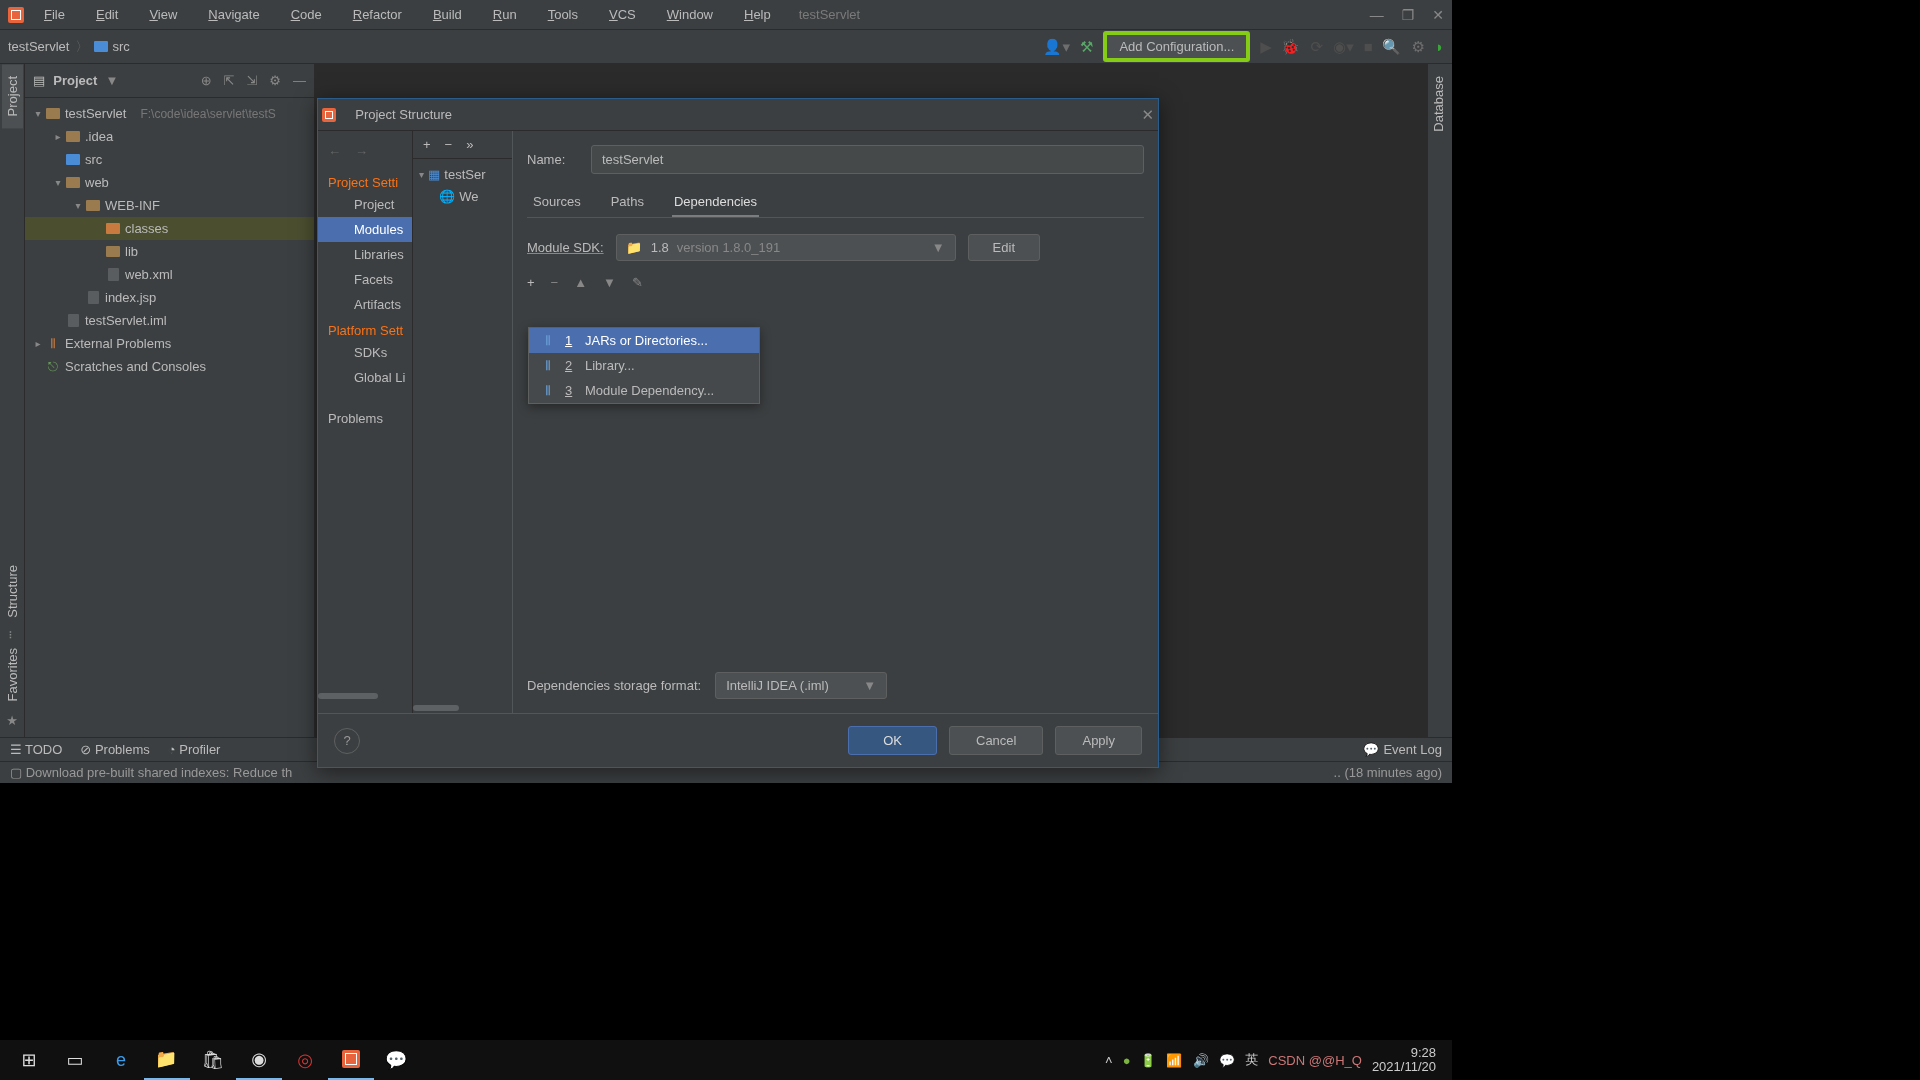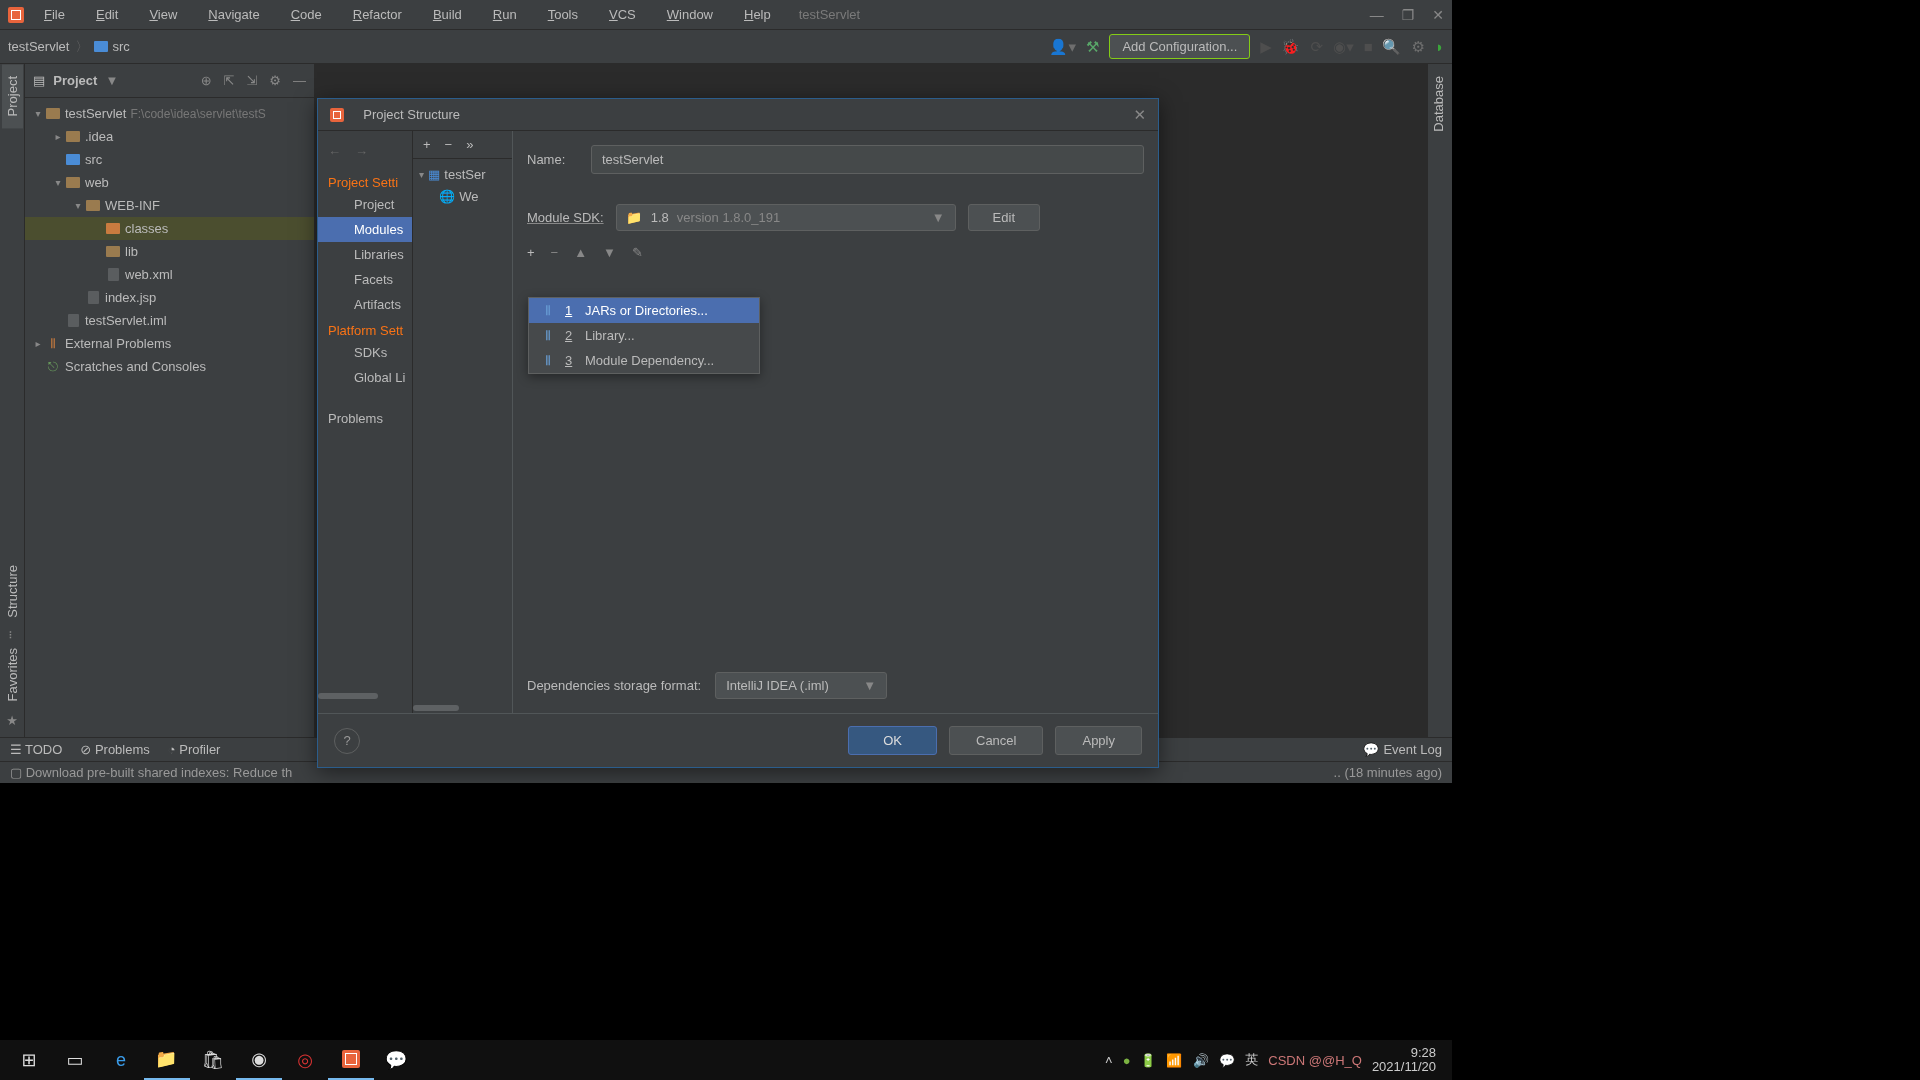--- a/index.html
+++ b/index.html
@@ -12,21 +12,21 @@
 .menubar span{padding:4px 8px;color:#bbb;cursor:pointer}
 .titlebar .win-title{margin-left:20px;color:#7a7a7a}
 .win-controls{margin-left:auto;display:flex;gap:18px;color:#888}
 .win-controls span{cursor:pointer;font-size:14px}
 .navbar{height:34px;background:#3c3f41;display:flex;align-items:center;padding:0 8px;border-bottom:1px solid #2b2b2b}
 .breadcrumb{display:flex;align-items:center;gap:6px}
 .breadcrumb .sep{color:#666}
 .bc-item{color:#bbb}
 .folder-ic{width:14px;height:11px;background:#4a8cd6;display:inline-block;margin-right:4px;border-radius:1px;vertical-align:-1px}
 .nav-right{margin-left:auto;display:flex;align-items:center;gap:10px}
-.btn-config{background:#4c5052;border:1px solid #84cc16;color:#bbb;padding:4px 12px;border-radius:3px;cursor:pointer}
+.btn-config{background:#4c5052;border:4px solid #84cc16;color:#bbb;padding:4px 12px;border-radius:3px;cursor:pointer}
 .nav-ic{color:#6e6e6e;font-size:15px;cursor:pointer}
 .nav-ic.green{color:#59a869}
 .nav-ic.play{color:#4e4e4e}
 .main{flex:1;display:flex;position:relative}
 .left-gutter{width:25px;background:#3c3f41;border-right:1px solid #2b2b2b;display:flex;flex-direction:column;align-items:center;font-size:11px}
 .gutter-tab{writing-mode:vertical-rl;transform:rotate(180deg);padding:12px 3px;color:#bbb;cursor:pointer}
 .gutter-tab.active{background:#4c5052}
 .right-gutter{width:25px;background:#3c3f41;border-left:1px solid #2b2b2b;position:absolute;right:0;top:0;bottom:0}
 .right-gutter .gutter-tab{writing-mode:vertical-rl;padding:12px 3px}
 .project-panel{width:290px;background:#3c3f41;border-right:1px solid #2b2b2b;display:flex;flex-direction:column}
@@ -36,29 +36,29 @@
 .tree{flex:1;padding:4px 0;overflow:auto}
 .tree-row{display:flex;align-items:center;height:23px;padding-left:6px;cursor:pointer;white-space:nowrap}
 .tree-row.selected{background:#4b4e2f}
 .tree-row .chev{width:14px;color:#888;font-size:10px;text-align:center}
 .tree-row .ic{width:16px;margin-right:4px;display:inline-flex;justify-content:center}
 .ic-folder{width:14px;height:11px;background:#9a7b4f;border-radius:1px}
 .ic-folder.blue{background:#4a8cd6}
 .ic-folder.orange{background:#c97b3f}
 .ic-file{width:11px;height:13px;background:#5a5d5f;border-radius:1px}
 .tree-row .label{color:#bbb}
-.tree-row .path{color:#777;margin-left:4px;font-size:12px}
+.tree-row .path{color:#777;margin-left:14px;font-size:12px}
 .editor-area{flex:1;background:#2b2b2b}
 .statusbar{height:24px;background:#3c3f41;border-top:1px solid #2b2b2b;display:flex;align-items:center;padding:0 10px;gap:18px;color:#bbb;font-size:12px}
 .statusbar .right{margin-left:auto;display:flex;align-items:flex-end;gap:8px}
 .bottombar2{height:22px;background:#3c3f41;border-top:1px solid #2b2b2b;display:flex;align-items:center;padding:0 10px;color:#999;font-size:12px}
 .bottombar2 .right{margin-left:auto}
 
 .dialog{position:absolute;left:317px;top:98px;width:842px;height:670px;background:#3c3f41;border:1px solid #2b5d8c;box-shadow:0 4px 20px rgba(0,0,0,.5);display:flex;flex-direction:column}
-.dlg-title{height:32px;display:flex;align-items:center;padding:0 12px;border-bottom:1px solid #2b2b2b}
+.dlg-title{height:32px;display:flex;align-items:center;padding:0 4px;border-bottom:1px solid #2b2b2b}
 .dlg-title .close{margin-left:auto;color:#888;cursor:pointer;font-size:15px}
 .dlg-body{flex:1;display:flex;overflow:hidden}
 .dlg-left{width:95px;background:#3c3f41;border-right:1px solid #2b2b2b;padding:12px 0;display:flex;flex-direction:column}
 .dlg-left .nav-row{height:18px;display:flex;gap:14px;padding:0 10px;margin-bottom:8px;color:#666}
 .dlg-left .section{color:#f97316;padding:6px 10px 2px;font-size:13px;white-space:nowrap;overflow:hidden}
 .dlg-left .item{padding:5px 10px 5px 36px;color:#bbb;cursor:pointer;white-space:nowrap;overflow:hidden}
 .dlg-left .item.active{background:#4b6eaf;color:#fff}
 .dlg-mid{width:100px;background:#3c3f41;border-right:1px solid #515658;display:flex;flex-direction:column}
 .dlg-mid .toolbar{height:28px;display:flex;align-items:center;gap:14px;padding:0 10px;color:#bbb;border-bottom:1px solid #2b2b2b}
 .dlg-mid .mtree{flex:1;padding:4px 0}
@@ -328,20 +328,25 @@
         </div>
         <div style="position:relative;height:8px">
             <div class="scroll-thumb-h" style="left:0;width:46px"></div>
           </div>
       </div>
       <div class="dlg-right">
         <div class="frow">
           <label>Name:</label>
           <input class="txt-input" value="testServlet" style="">
         </div>
+        <div class="tabs">
+          <div class="tab">Sources</div>
+          <div class="tab">Paths</div>
+          <div class="tab active">Dependencies</div>
+        </div>
         <div class="sdk-row">
           <label>Module SDK:</label>
           <div class="combo">
             <span style="color:#4a8cd6">📁</span>
             <span>1.8</span>
             <span style="color:#888">version 1.8.0_191</span>
             <span class="arrow">▼</span>
           </div>
           <button class="btn">Edit</button>
         </div>

